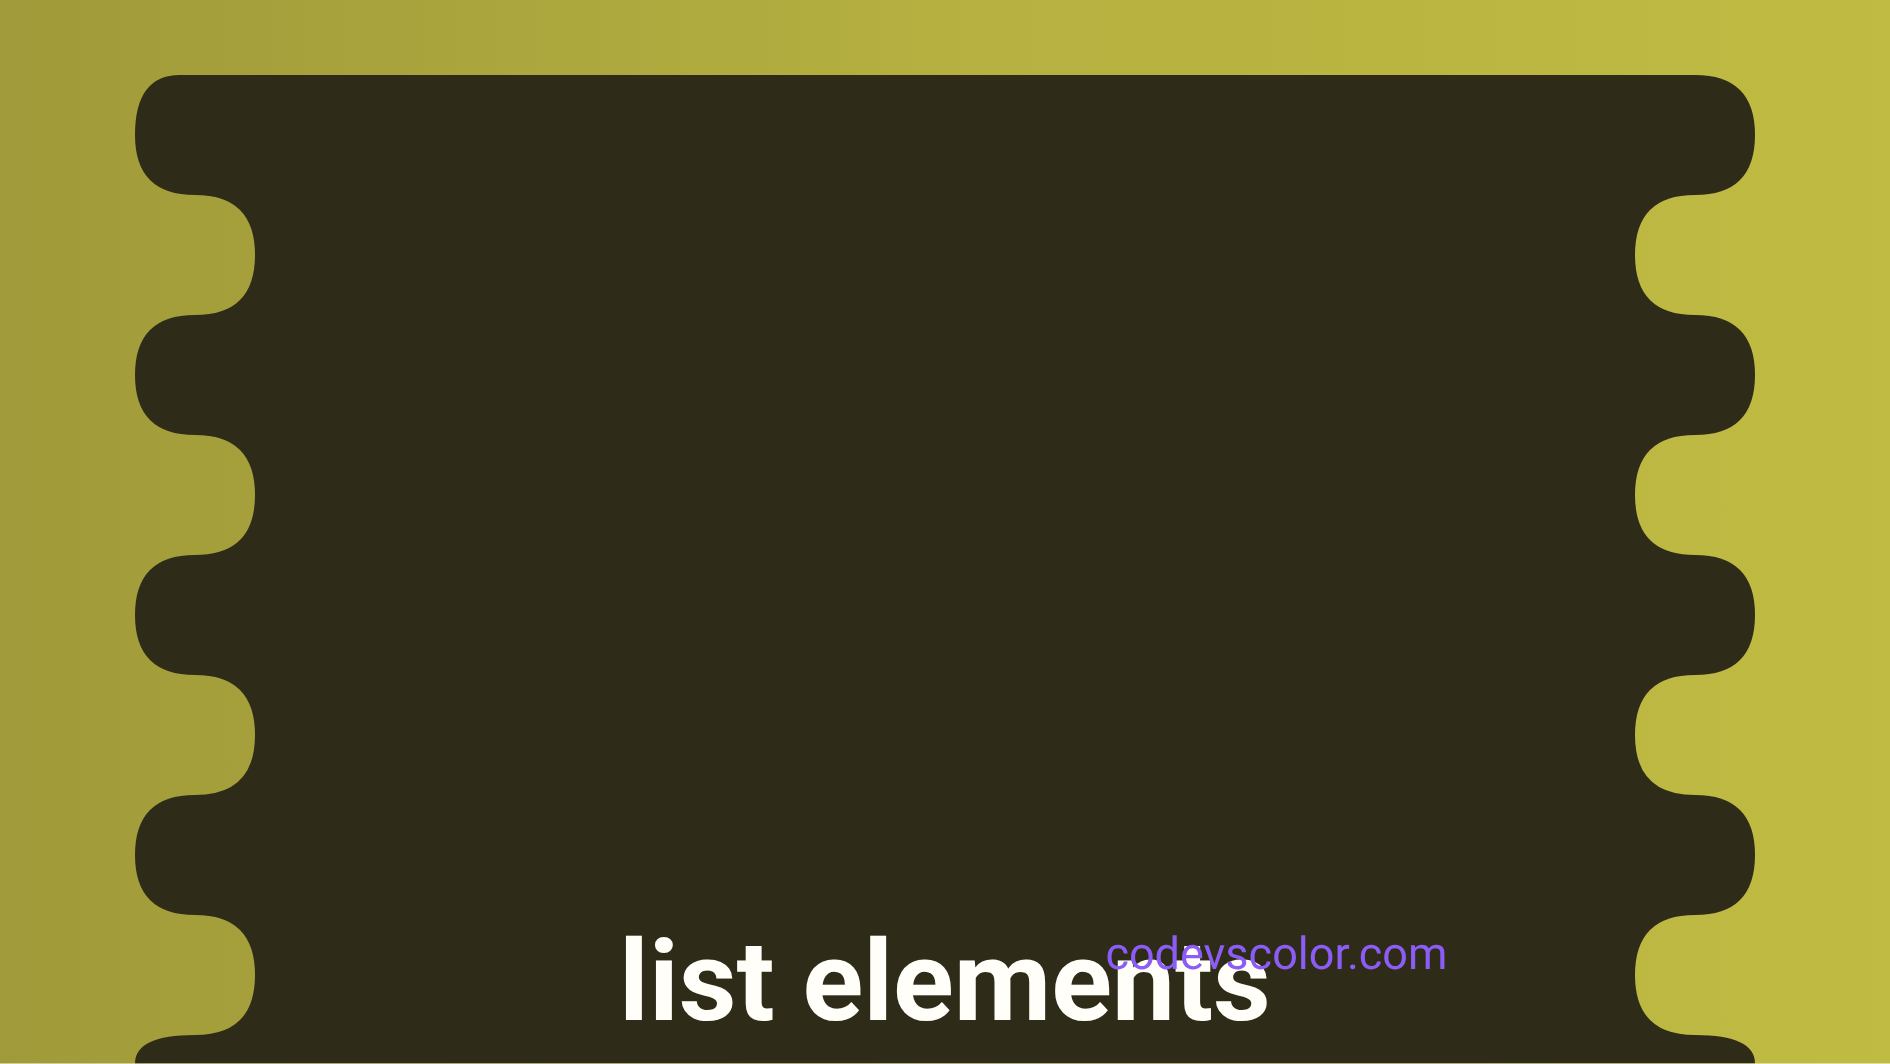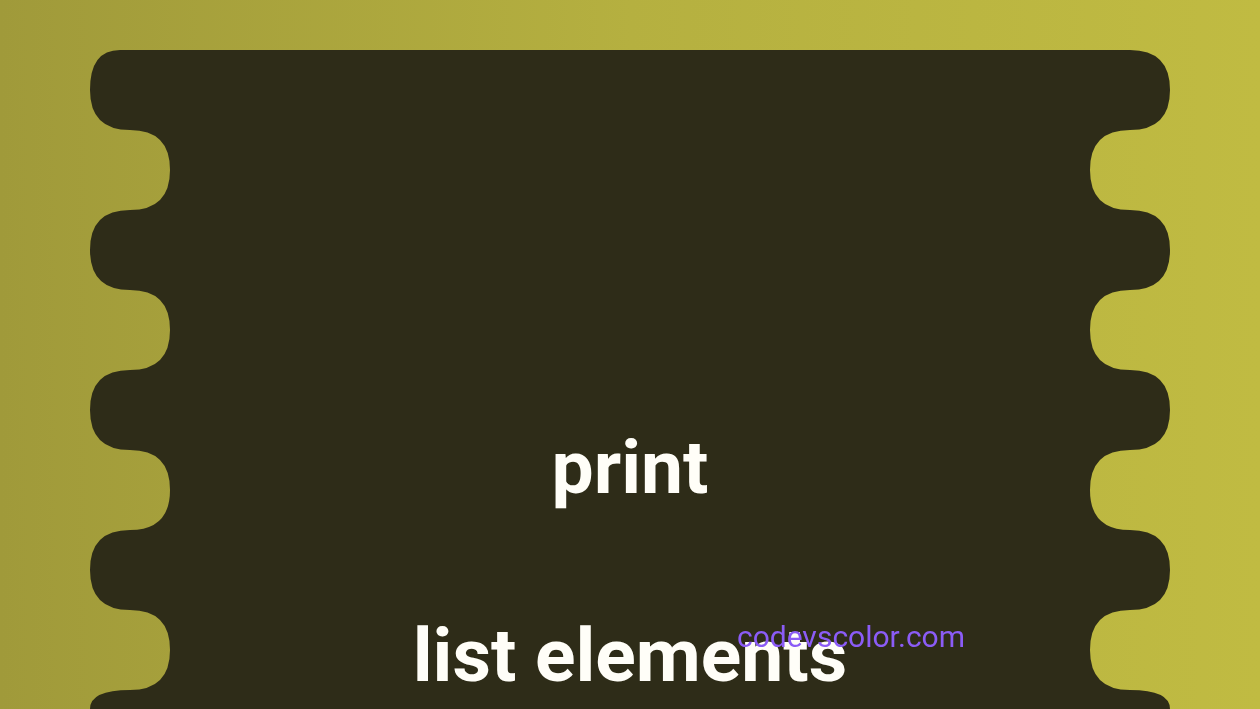--- a/index.html
+++ b/index.html
@@ -83,18 +83,18 @@
     Q 1090 210 1090 170
     Q 1090 130 1130 130
     Q 1170 130 1170 90
     Q 1170 50 1130 50
     Z
   "></path>
 </svg>
 
 <div class="title-text">
   <br>
-  <span>print</span><br>
+  <br>
   <span>list elements</span><br>
   
 </div>
 
 <div class="attribution">codevscolor.com</div>
 
 </body></html>

